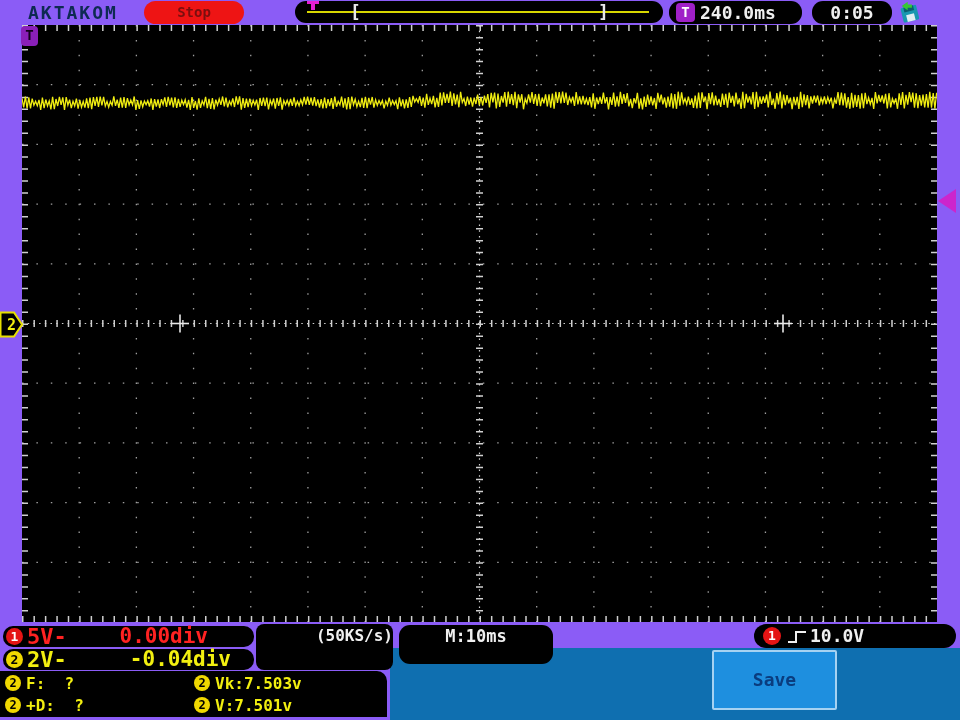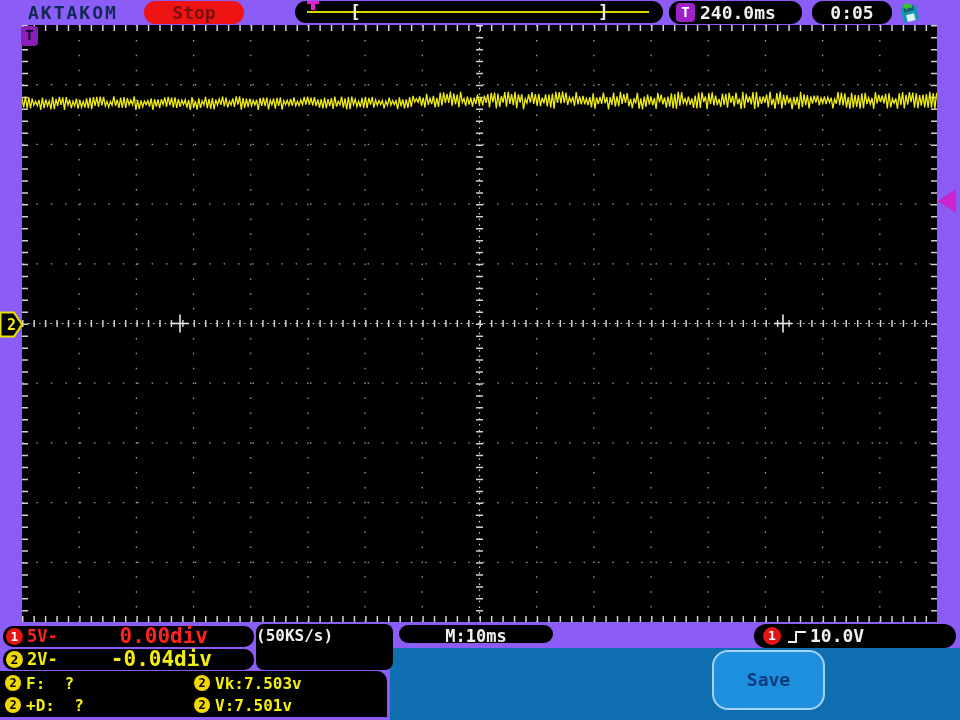--- a/index.html
+++ b/index.html
@@ -8,21 +8,21 @@
     width:960px;height:720px;
     background:#8b5cf6;
     overflow:hidden;
     font-family:"DejaVu Sans Mono","Liberation Mono",monospace;
     font-weight:bold;
   }
   .abs{position:absolute;}
   
   .brand{left:28px;top:2px;font-size:18px;color:#0e2a52;letter-spacing:2px;}
   .stop-btn{left:144px;top:1px;width:100px;height:23px;border-radius:12px;
-    background:#ee1414;color:#7a0f0f;font-size:18px;text-align:center;line-height:23px;}
+    background:#ee1414;color:#7a0f0f;font-size:14px;text-align:center;line-height:23px;}
   .trigbar{left:295px;top:1px;width:368px;height:22px;border-radius:11px;background:#000;}
   .trigbar-line{position:absolute;left:12px;right:14px;top:10px;height:2px;background:#d8d800;}
   .tmark{position:absolute;left:12px;top:0px;width:12px;height:9px;}
   .tmark:before{content:"";position:absolute;left:0;top:0;width:12px;height:3px;background:#e41fd4;}
   .tmark:after{content:"";position:absolute;left:4px;top:3px;width:4px;height:6px;background:#e41fd4;}
   .bracket{position:absolute;top:0;color:#e8e8e8;font-size:18px;line-height:22px;font-weight:bold;}
   .br-l{left:55px;} .br-r{left:303px;}
   .time-pill{left:669px;top:1px;width:133px;height:23px;border-radius:11px;background:#000;}
   .t-icon{position:absolute;left:7px;top:2px;width:19px;height:19px;border-radius:4px;
     background:#a020c8;color:#fff;font-size:14px;line-height:19px;text-align:center;}
@@ -37,44 +37,44 @@
   .right-arrow{left:938px;top:189px;width:18px;height:24px;}
   
   .menu-dark{left:390px;top:648px;width:570px;height:72px;background:#0f6fb0;}
   .pill{background:#000;border-radius:10px;}
   .ch-pill{left:3px;width:251px;height:21px;}
   .ch1-pill{top:626px;} .ch2-pill{top:649px;}
   .badge{position:absolute;width:17px;height:17px;border-radius:50%;
     font-size:13px;text-align:center;line-height:17px;}
   .badge-red{background:#e41414;color:#fff;}
   .badge-yel{background:#f0d800;color:#000;}
-  .ch-scale{position:absolute;left:24px;top:0;font-size:17px;line-height:21px;}
+  .ch-scale{position:absolute;left:24px;top:0;font-size:22px;line-height:21px;}
   .ch-pos{position:absolute;top:0;font-size:21px;line-height:21px;}
   .red-txt{color:#ff2222;} .yel-txt{color:#f2ef10;text-align:right;}
   .depth-box{left:256px;top:624px;width:137px;height:46px;border-radius:8px;background:#000;
-    color:#f0f0f0;font-size:16px;text-align:left;padding-top:1px;box-sizing:border-box;}
+    color:#f0f0f0;font-size:16px;text-align:right;padding-top:1px;box-sizing:border-box;}
   .depth-box div{line-height:22px;}
-  .m-pill{left:399px;top:625px;width:154px;height:18px;border-radius:11px;background:#000;
+  .m-pill{left:399px;top:625px;width:154px;height:39px;border-radius:11px;background:#000;
     color:#f0f0f0;font-size:17px;text-align:center;line-height:22px;}
   .trig-pill{left:754px;top:624px;width:202px;height:24px;border-radius:12px;background:#000;}
   .trig-level{position:absolute;left:56px;top:0;color:#f0f0f0;font-size:18px;line-height:24px;}
   .meas-box{left:0px;top:671px;width:387px;height:46px;background:#000;border-radius:0 10px 0 0;}
   .meas-cell{position:absolute;height:20px;}
   .meas-cell .badge{left:0;top:1px;width:16px;height:16px;line-height:16px;font-size:12px;}
   .meas-lbl,.meas-val{color:#f2ef10;font-size:16px;line-height:20px;}
   .meas-lbl{position:absolute;left:21px;top:0;white-space:pre;}
   .c-r1{top:3px;} .c-r2{top:25px;} .c-c1{left:5px;width:180px;} .c-c2{left:194px;width:188px;}
   
   .type-panel{left:394px;top:648px;width:92px;height:64px;background:#1e8fdf;
     border:2px solid #a6d2f2;border-radius:4px;box-sizing:border-box;}
   .type-lbl{margin-top:4px;text-align:center;color:#0a3c7e;font-size:17px;}
   .type-val{margin:4px auto 0;width:78px;height:24px;background:#e8e8e8;color:#101010;
     font-size:18px;text-align:center;line-height:24px;}
-  .save-btn{left:712px;top:650px;width:113px;height:60px;background:#1e8fdf;
-    border:2px solid #a6d2f2;border-radius:16px;box-sizing:border-box;
+  .save-btn{left:712px;top:650px;width:125px;height:60px;background:#1e8fdf;
+    border:2px solid #a6d2f2;border-radius:2px;box-sizing:border-box;
     color:#0a3c7e;font-size:18px;text-align:center;line-height:56px;}
 </style>
 </head>
 <body>
 
 <div id="scope">
 
   <div class="abs brand">AKTAKOM</div>
   <div class="abs stop-btn">Stop</div>
 
@@ -156,21 +156,21 @@
 
   <div class="abs pill ch-pill ch1-pill">
     <div class="badge badge-red" style="left:3px;top:2px;">1</div>
     <div class="ch-scale red-txt">5V-</div>
     <div class="ch-pos red-txt" style="right:46px;">0.00div</div>
   </div>
 
   <div class="abs pill ch-pill ch2-pill">
     <div class="badge badge-yel" style="left:3px;top:2px;">2</div>
     <div class="ch-scale yel-txt">2V-</div>
-    <div class="ch-pos yel-txt" style="right:42px;">-0.04div</div>
+    <div class="ch-pos yel-txt" style="right:23px;">-0.04div</div>
   </div>
 
   <div class="abs depth-box">
     <div>(50KS/s)</div>
   </div>
 
   <div class="abs m-pill">M:10ms</div>
 
   <div class="abs trig-pill">
     <div class="badge badge-red" style="left:9px;top:3px;width:18px;height:18px;line-height:18px;">1</div>

